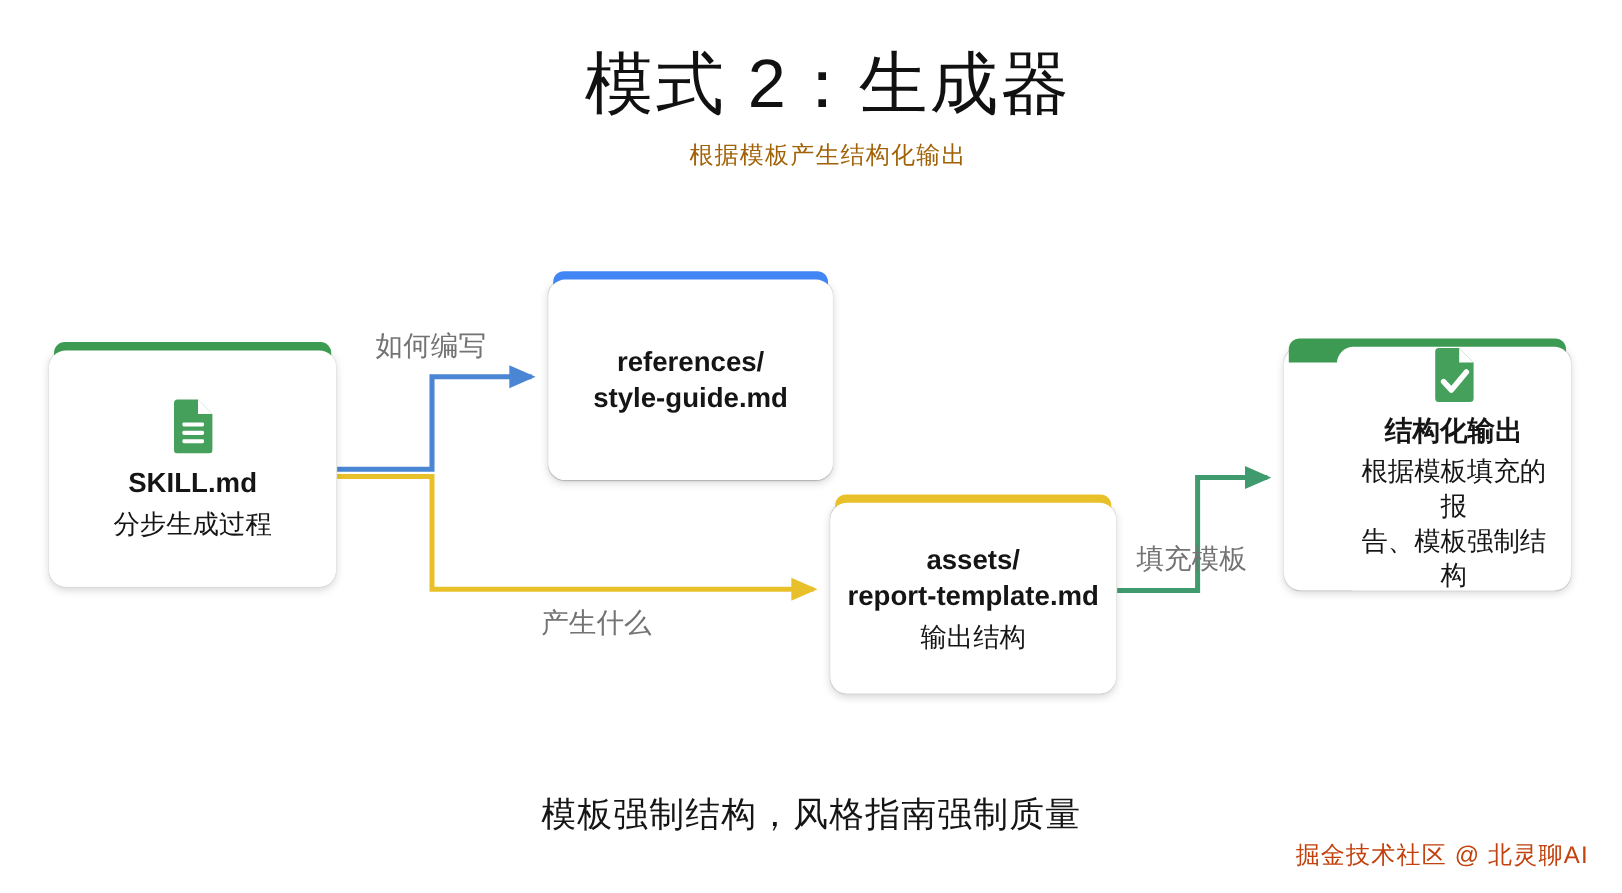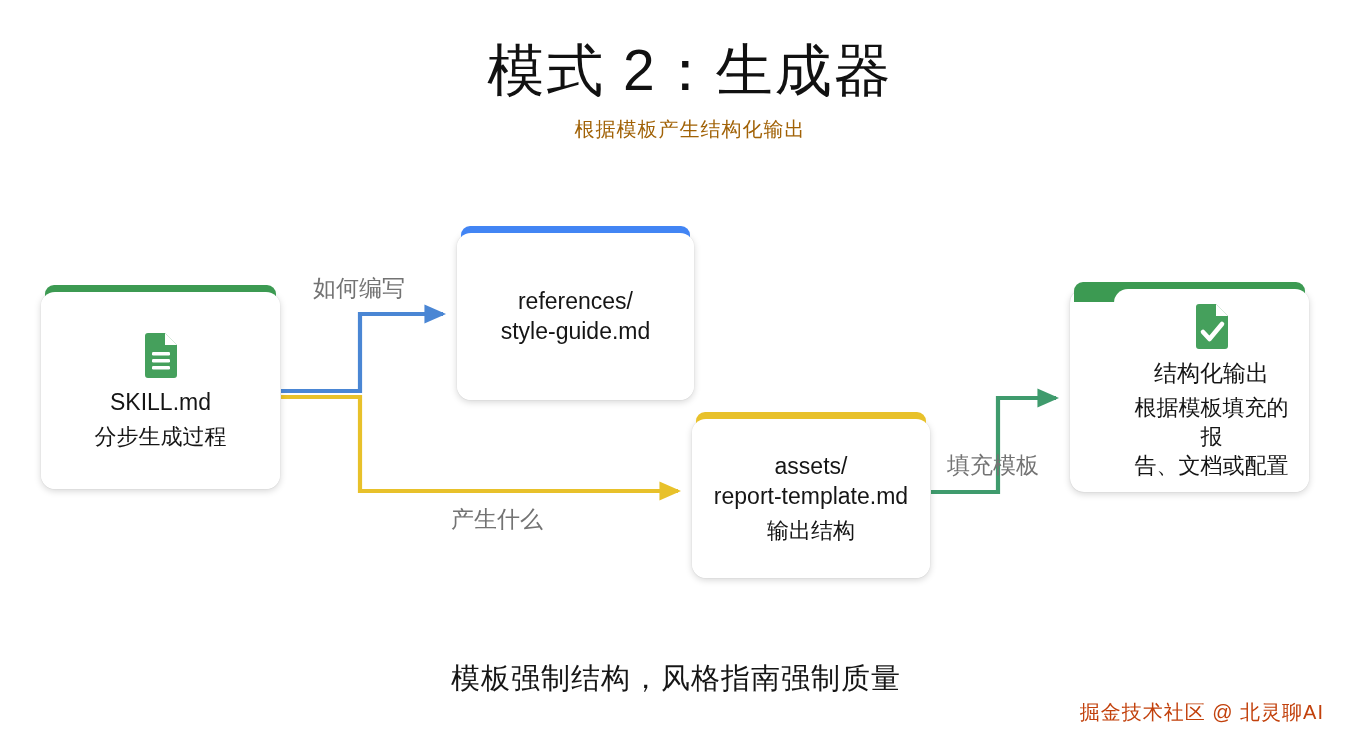--- a/index.html
+++ b/index.html
@@ -96,21 +96,21 @@
   }
   .node-icon {
     margin-bottom: 10px;
     line-height: 0;
   }
   .node-title {
     font-size: 23px;
     line-height: 1.30;
     text-align: center;
     color: #151515;
-    font-weight: 400;
+    font-weight: 700;
     white-space: pre-line;
   }
   .node-sub {
     font-size: 22px;
     line-height: 1.32;
     text-align: center;
     color: #151515;
     font-weight: 400;
     margin-top: 4px;
     white-space: pre-line;
@@ -227,21 +227,21 @@
     <div class="node-body">
       <div class="node-icon">
         <svg width="40" height="48" viewBox="0 0 40 48">
           <path d="M4 3 h20 l12 12 v30 a3 3 0 0 1 -3 3 h-26 a3 3 0 0 1 -3 -3 v-39 a3 3 0 0 1 3 -3 z" fill="#45a05c"></path>
           <path d="M24 3 l12 12 h-12 z" fill="#ffffff"></path>
           <path d="M11 31 l6.5 7 L 30 23" fill="none" stroke="#ffffff" stroke-width="4.6" stroke-linecap="round" stroke-linejoin="round"></path>
         </svg>
       </div>
       <div class="node-title">结构化输出</div>
       <div class="node-sub">根据模板填充的报
-告、文档或配置</div>
+告、模板强制结构</div>
     </div>
   </div>
 
   <div class="edge-label" id="label-how">如何编写</div>
   <div class="edge-label" id="label-what">产生什么</div>
   <div class="edge-label" id="label-fill">填充模板</div>
 
 </div>
 
 <div id="footer-note">模板强制结构，风格指南强制质量</div>

